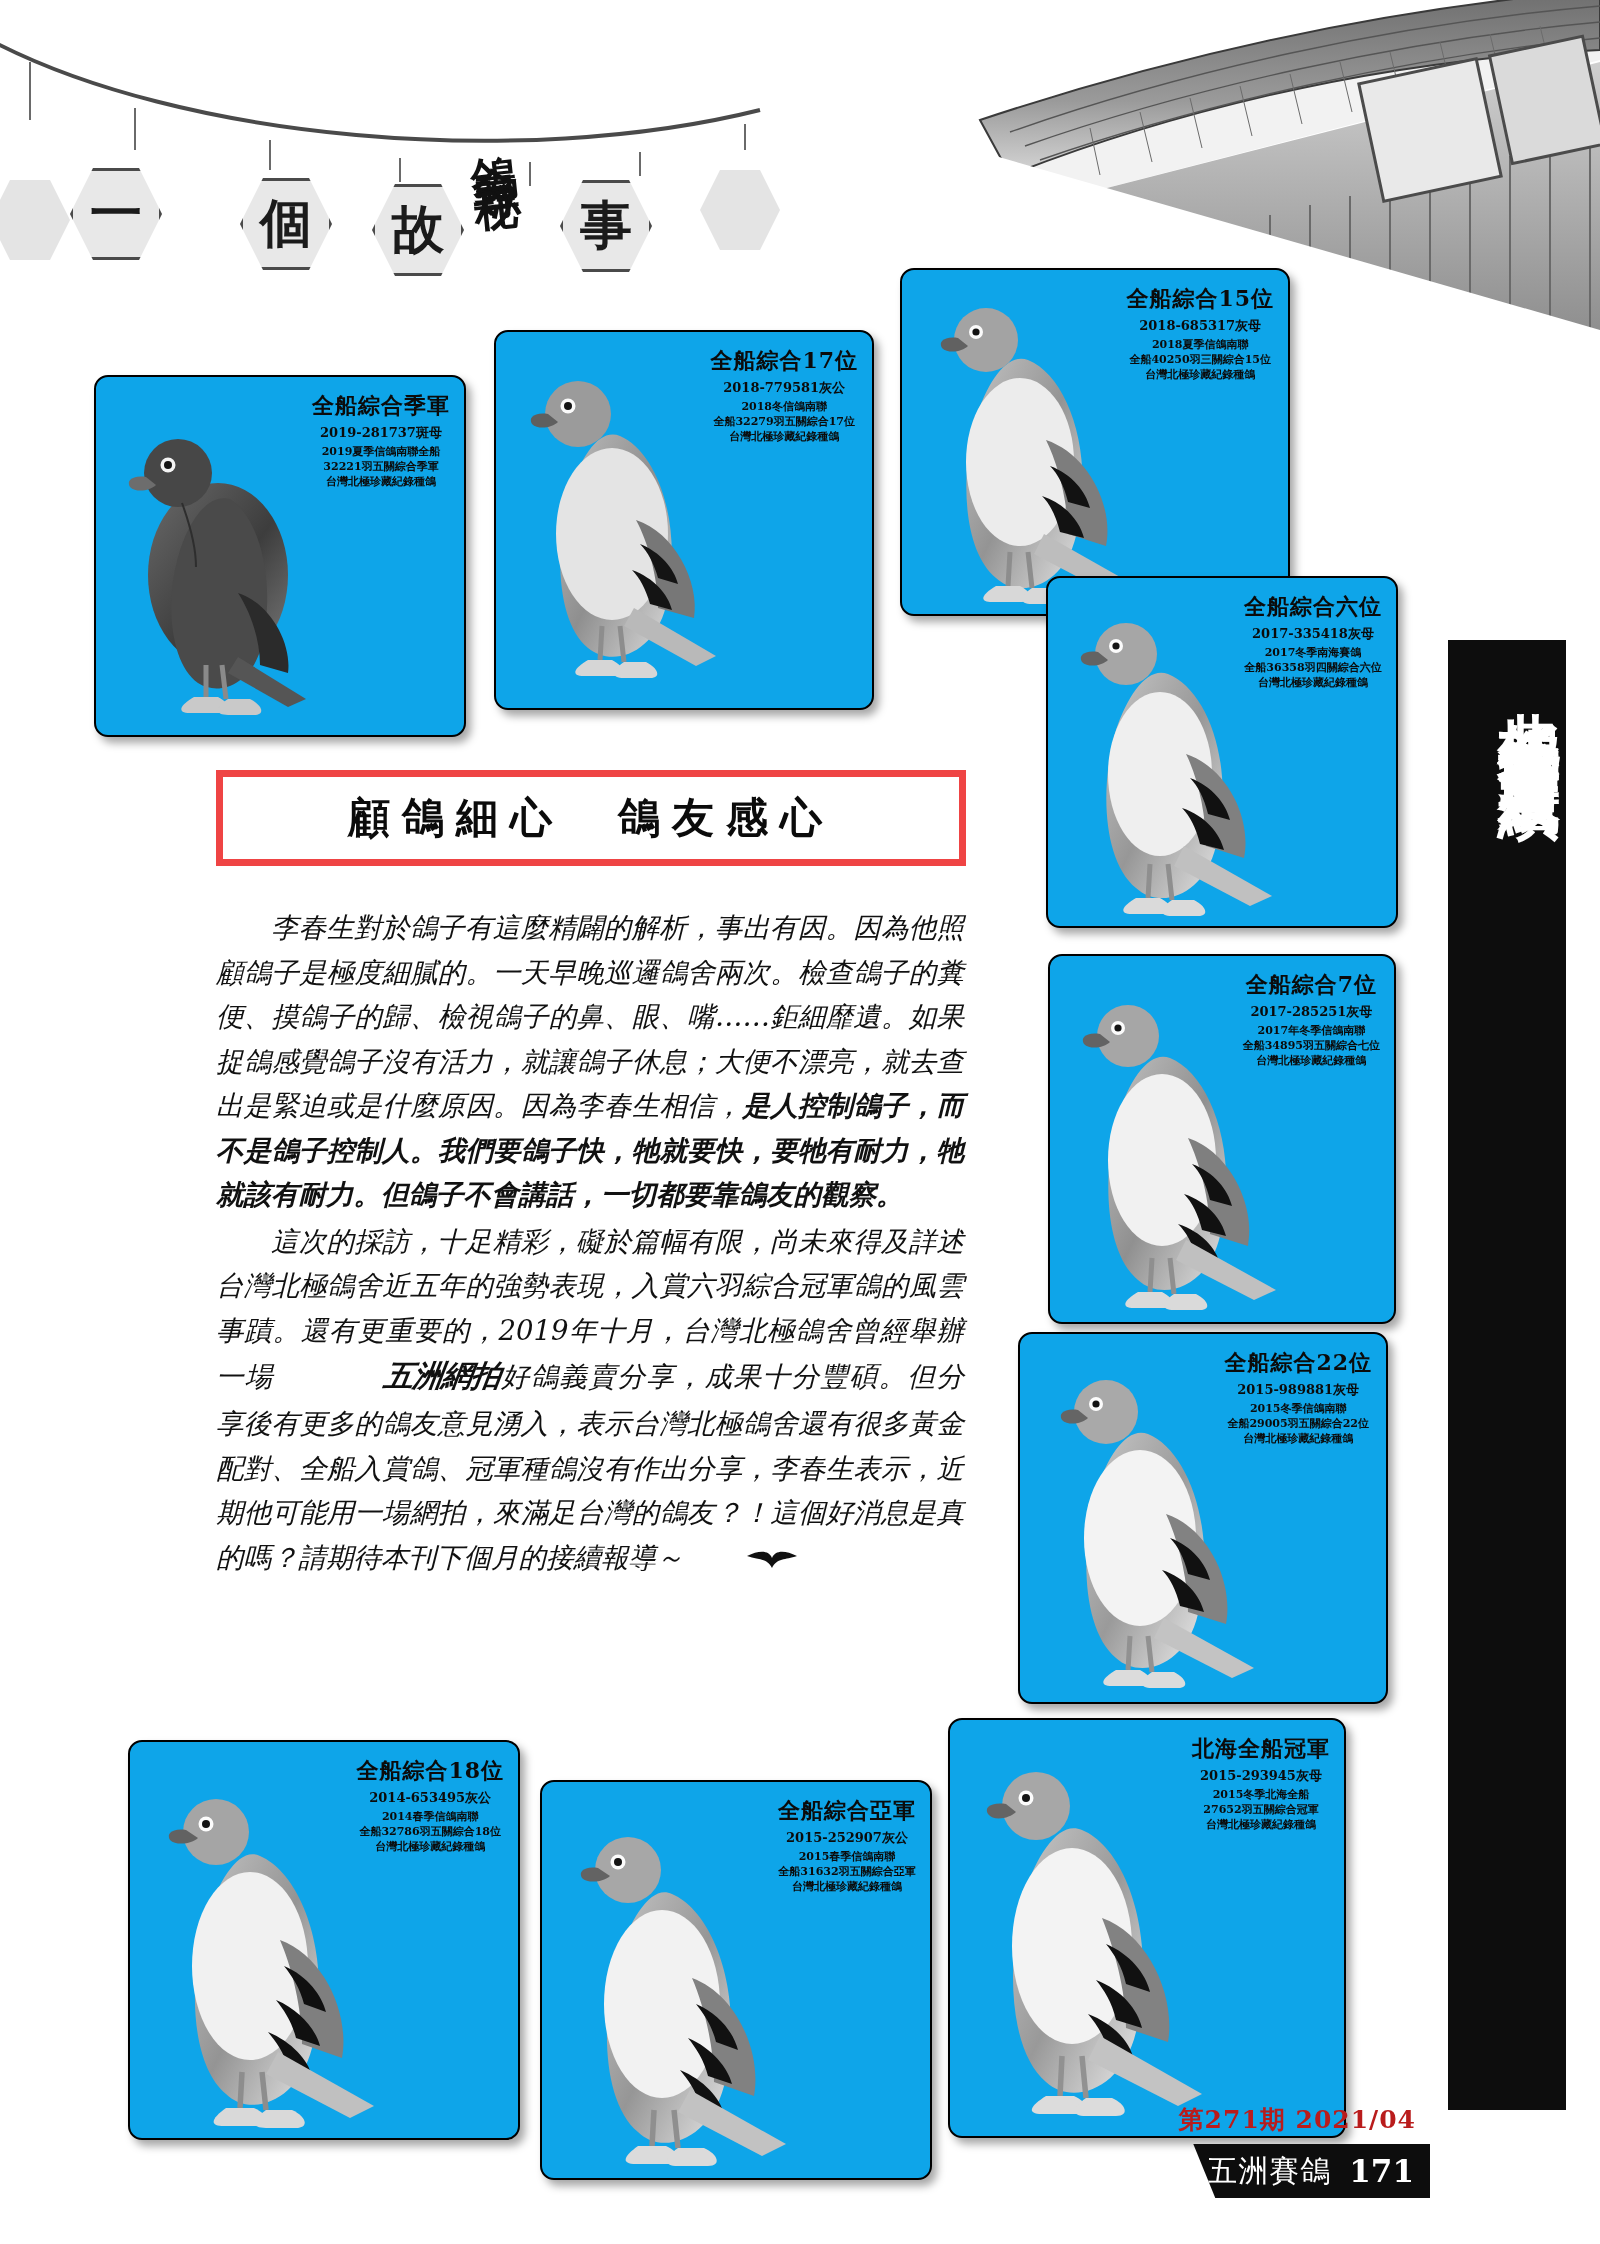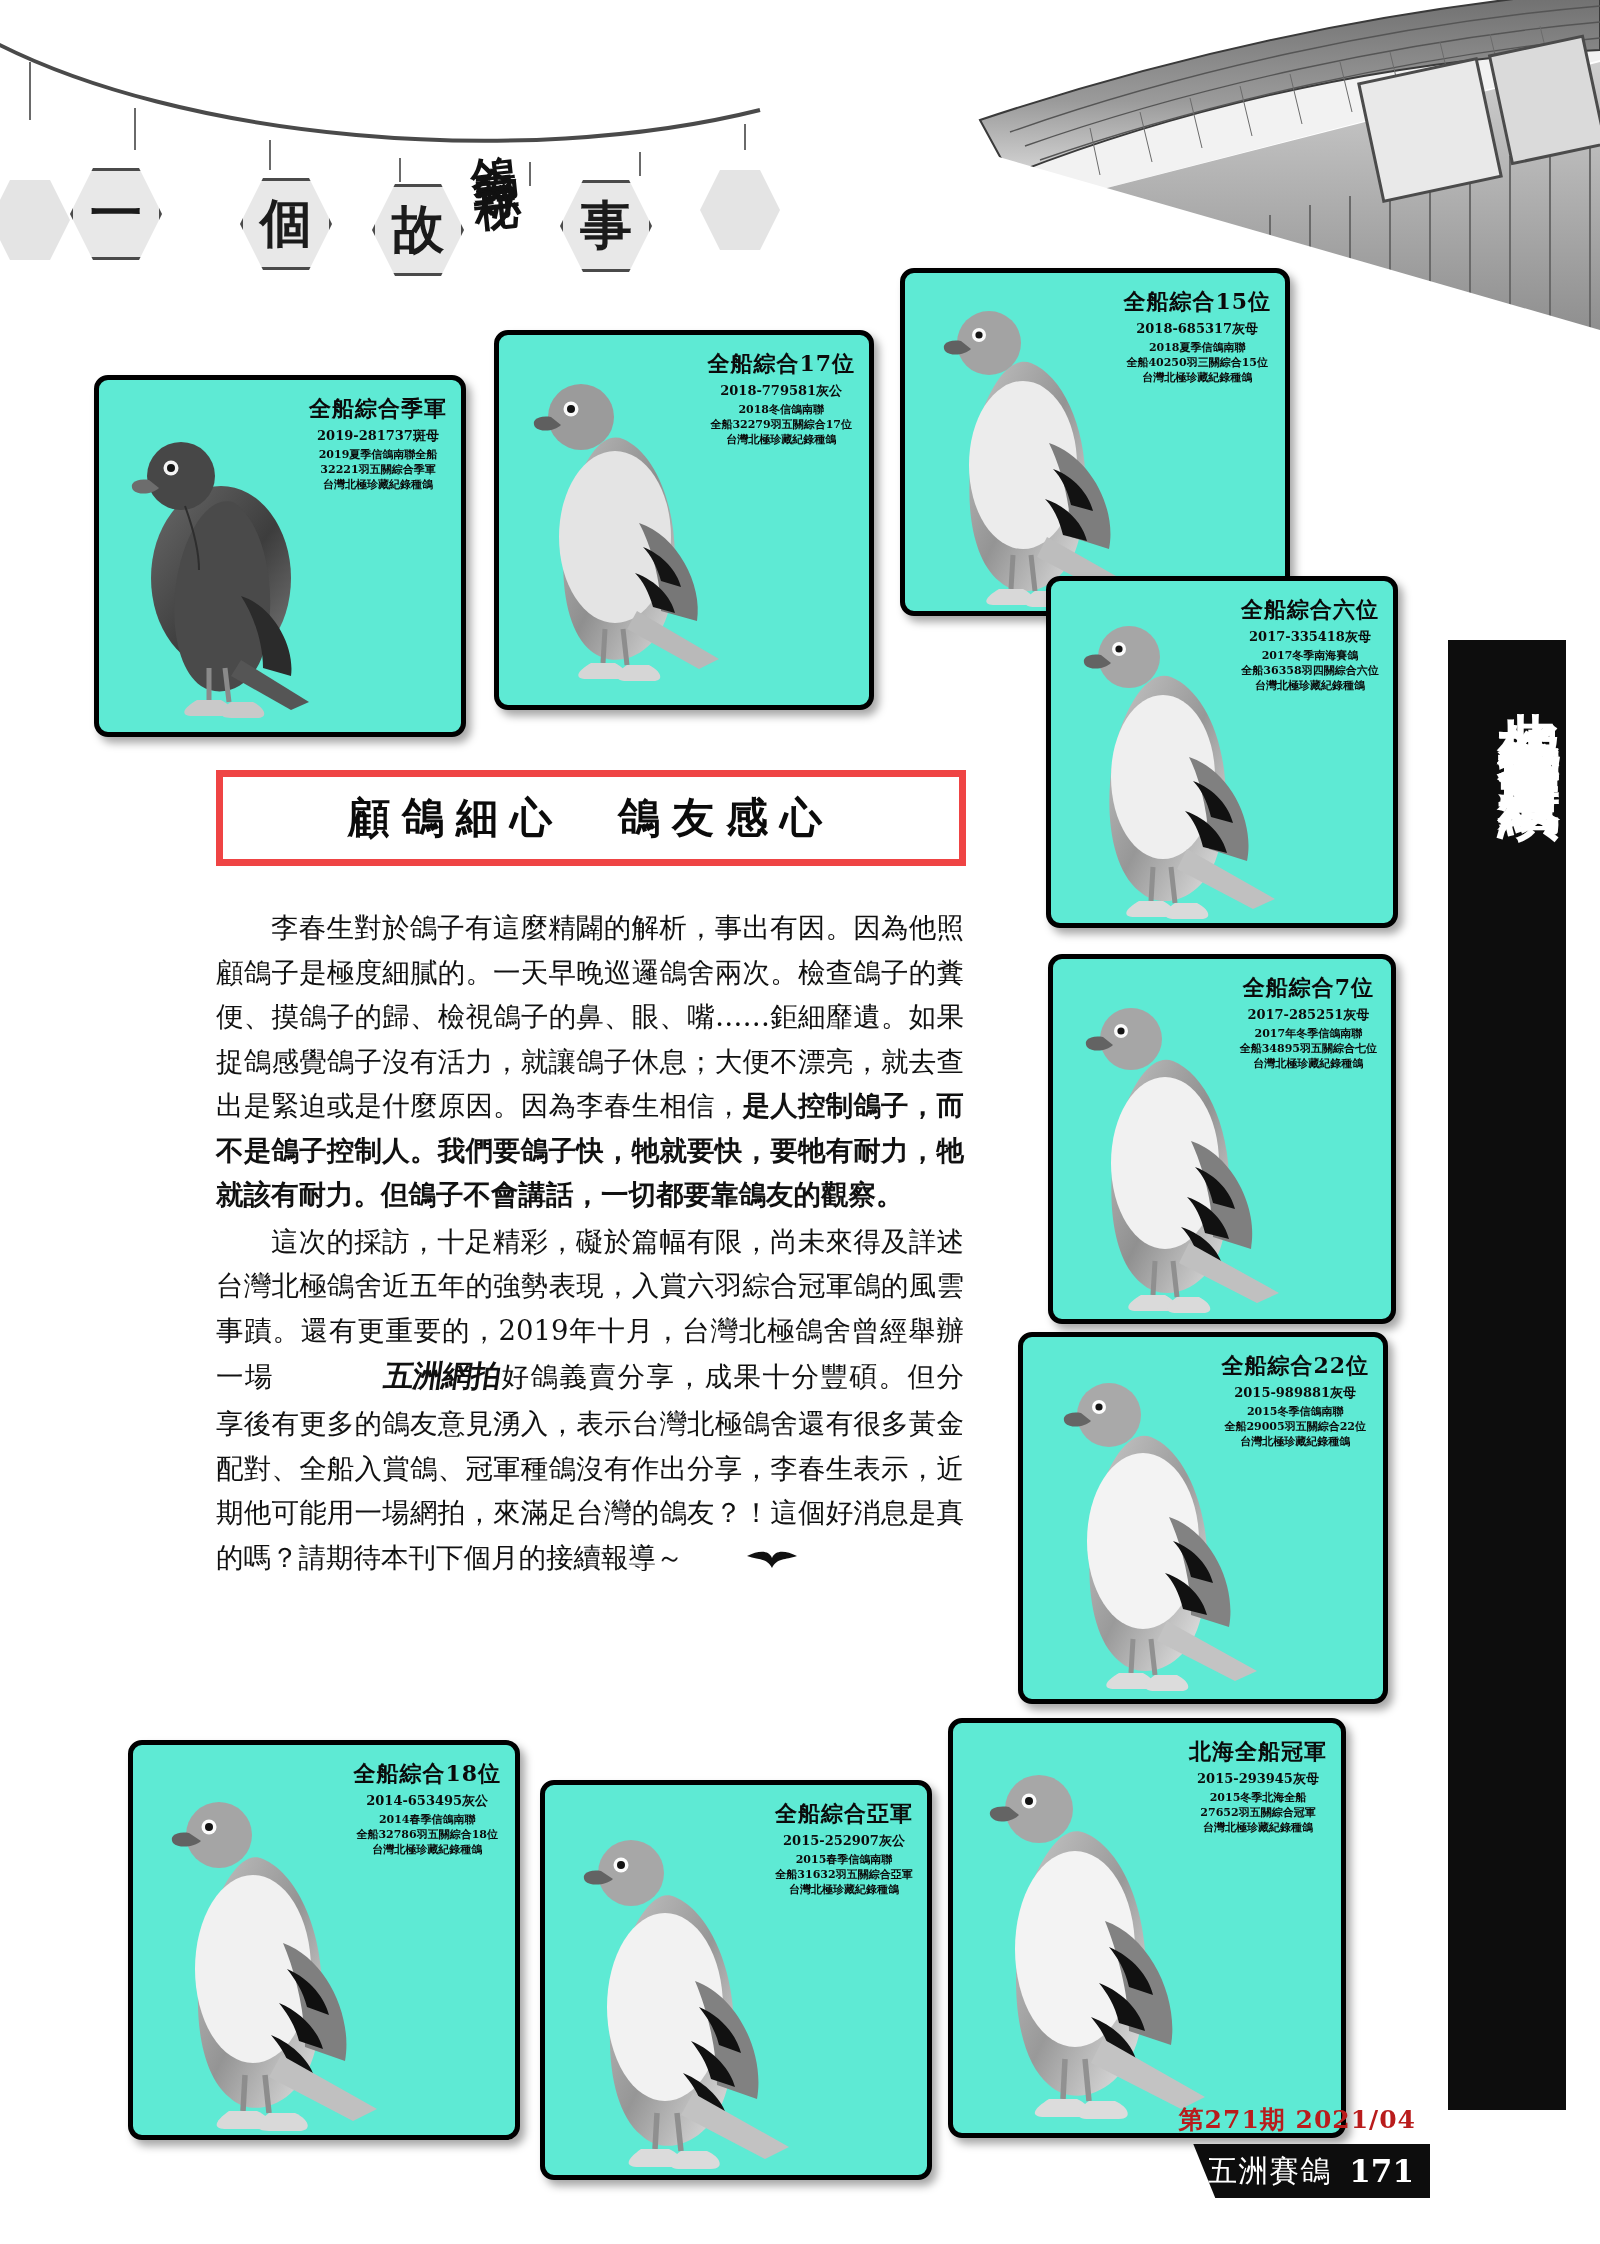--- a/index.html
+++ b/index.html
@@ -74,22 +74,22 @@
     font-weight: bold;
     letter-spacing: 10px;
     color: #111;
     transform: rotate(-6deg);
     font-family: "DejaVu Serif", serif;
   }
 
   
   .card {
     position: absolute;
-    background: #5eead4;
-    border: 5px solid #000000;
+    background: #0ea5e9;
+    border: 2px solid #000000;
     box-shadow: 5px 6px 9px rgba(0,0,0,0.35);
     border-radius: 14px;
     overflow: hidden;
   }
   .card .caption {
     position: absolute;
     top: 14px; right: 14px;
     text-align: center;
     line-height: 1.35;
     color: #0b0b0b;
@@ -135,21 +135,21 @@
   .body-text {
     position: absolute;
     left: 216px; top: 905px;
     width: 760px;
     font-size: 27.5px;
     line-height: 1.62;
     color: #111;
     text-align: justify;
     font-family: "DejaVu Serif", serif;
   }
-  .body-text p { margin: 0 12px 2px 0; text-indent: 2em; }
+  .body-text p { margin: 0 12px 2px 0; text-indent: 2em; font-style: italic; }
   .body-text b { font-weight: bold; }
 
   .wuzhou-inline {
     display: inline-block;
     font-weight: bold;
     font-size: 30px;
     letter-spacing: -1px;
     position: relative;
   }
   .wuzhou-inline .sw {

